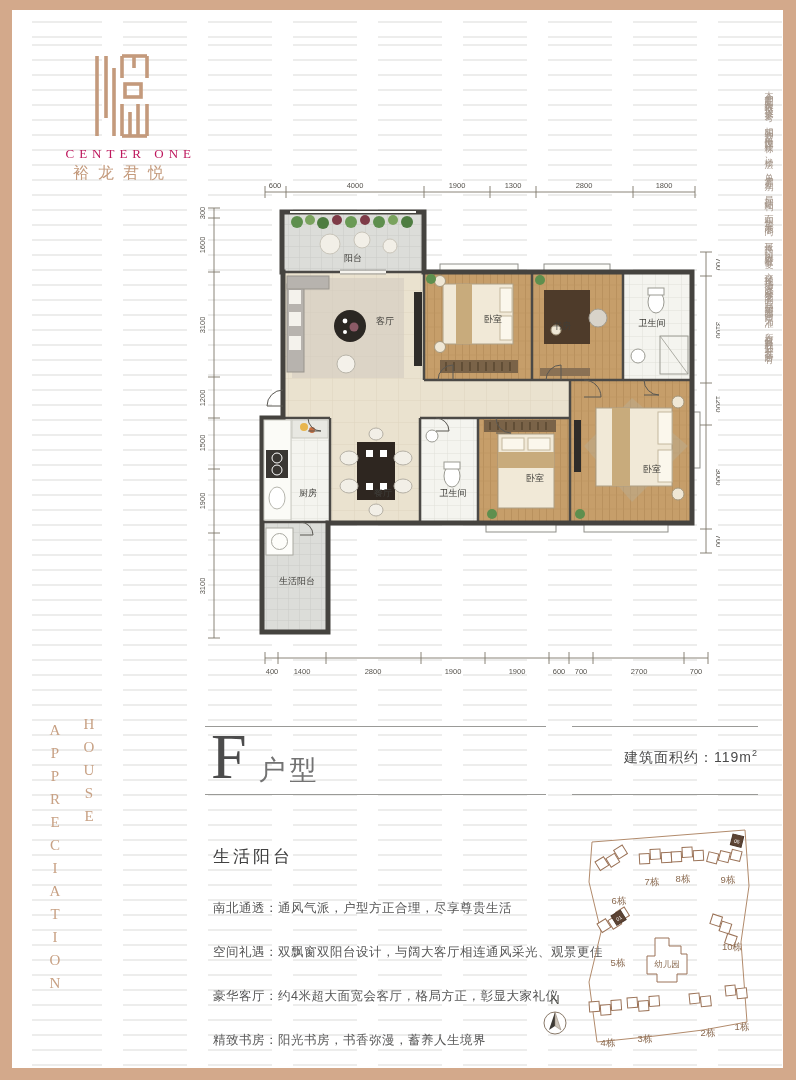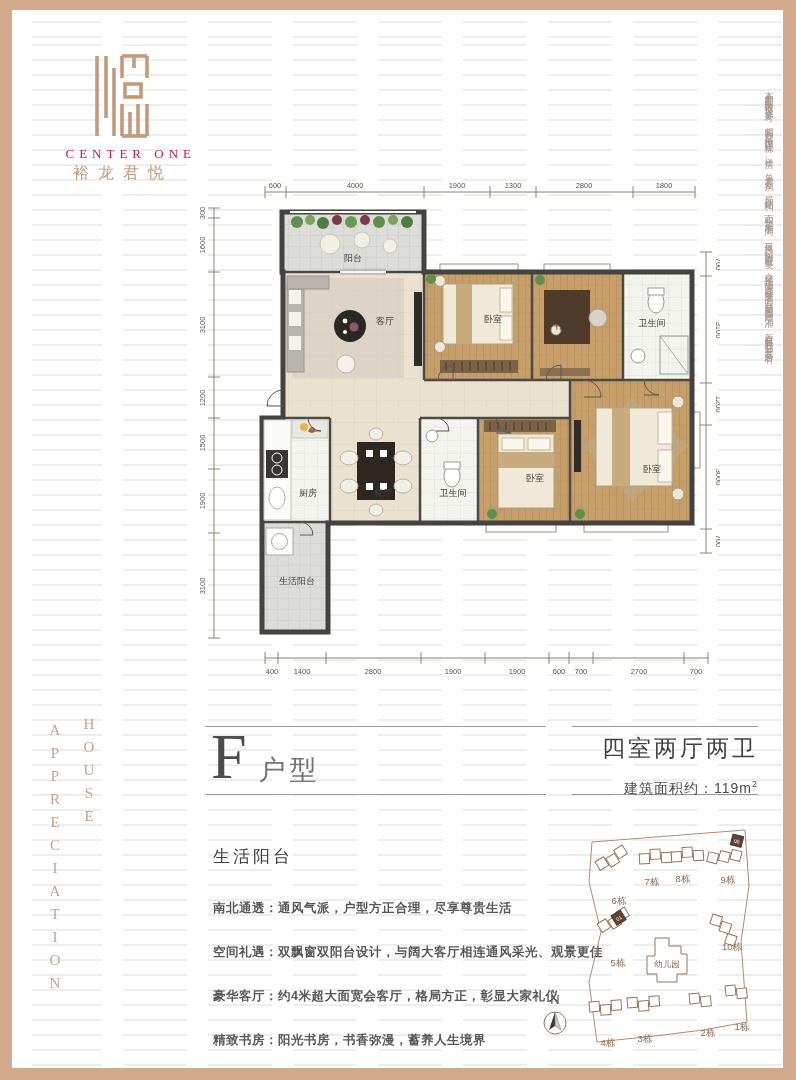--- a/index.html
+++ b/index.html
@@ -27,21 +27,21 @@
   .rule{position:absolute;height:1px;background:#9a9a97;z-index:2;}
   .unit-title{left:211px;top:728px;display:flex;align-items:flex-start;color:#4c4c4c;}
   .unit-title .big{font-family:"Liberation Serif",serif;font-size:64px;line-height:58px;}
   .unit-title .small{font-size:27px;letter-spacing:4px;margin:24px 0 12px 12px;color:#737373;}
   .unit-info{left:568px;top:733px;width:190px;text-align:right;color:#3f3f3f;}
   .unit-info .rooms{font-family:"Liberation Serif",serif;font-size:23px;letter-spacing:3px;white-space:nowrap;}
   .unit-info .area{font-size:14px;margin-top:15px;letter-spacing:1px;color:#4a4a4a;}
   .unit-info sup{font-size:9px;}
   
   .review-title{left:213px;top:845px;font-size:17px;letter-spacing:3px;color:#414141;}
-  .review-list{left:213px;top:900px;width:330px;font-weight:bold;}
+  .review-list{left:213px;top:900px;width:330px;}
   .review-list p{margin:0 0 27px 0;font-size:12.5px;letter-spacing:.5px;color:#575757;white-space:nowrap;}
   
   .vert-en{font-family:"Liberation Serif",serif;color:#c8a184;writing-mode:vertical-lr;
     text-orientation:upright;font-size:15px;letter-spacing:7px;}
   .vert-house{left:80px;top:716px;}
   .vert-appr{left:46px;top:722px;}
   .vert-disclaimer{left:762px;top:84px;height:960px;writing-mode:vertical-rl;text-orientation:upright;
     font-size:9px;letter-spacing:2.2px;color:#a5968a;}
   svg text{font-family:"Liberation Sans",sans-serif;}
 </style>
@@ -315,21 +315,20 @@
   <div class="rule" style="left:205px;top:726px;width:341px;"></div>
   <div class="rule" style="left:572px;top:726px;width:186px;"></div>
   <div class="rule" style="left:205px;top:794px;width:341px;"></div>
   <div class="rule" style="left:572px;top:794px;width:186px;"></div>
 
   <div class="layer unit-title">
     <span class="big">F</span>
     <span class="small">户型</span>
   </div>
   <div class="layer unit-info">
-    <div class="rooms">四室两厅两卫</div>
     <div class="area">
       <span>建筑面积约：</span><span>119m</span><sup>2</sup>
     </div>
   </div>
 
   <div class="layer review-title">生活阳台</div>
   <div class="layer review-list">
     <p>南北通透：通风气派，户型方正合理，尽享尊贵生活</p>
     <p>空间礼遇：双飘窗双阳台设计，与阔大客厅相连通风采光、观景更佳</p>
     <p>豪华客厅：约4米超大面宽会客厅，格局方正，彰显大家礼仪</p>

